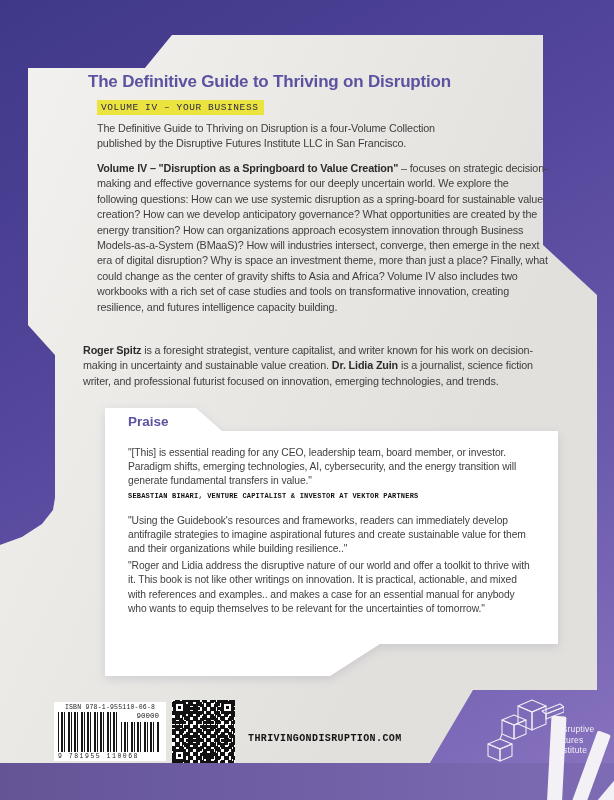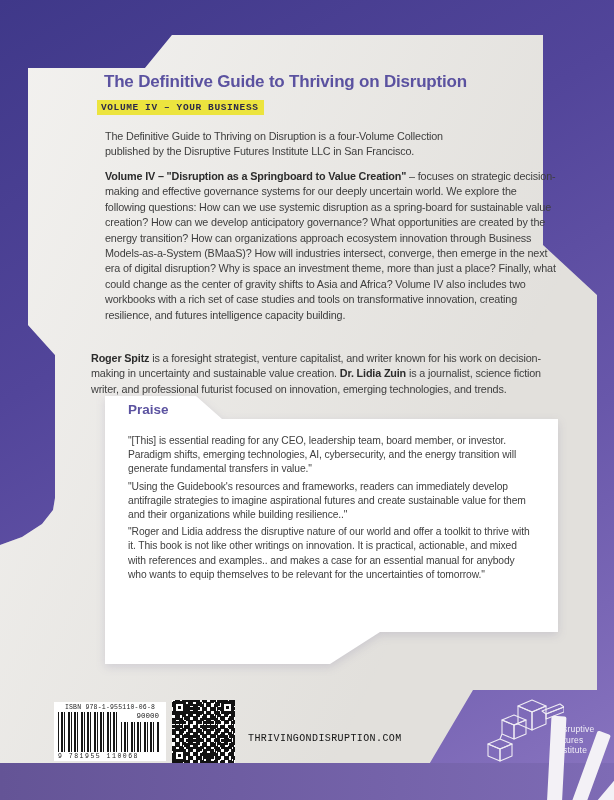--- a/index.html
+++ b/index.html
@@ -22,40 +22,40 @@
       408px 800px,0px 800px,
       0px 545px,22px 537px,42px 524px,53px 510px,55px 498px,
       55px 355px,28px 325px
     );
   }
   .bottom-band{
     position:absolute;left:0;top:763px;width:614px;height:37px;
     background:linear-gradient(90deg,#645496,#7e6bb5);
   }
   .title{
-    position:absolute;left:104px;top:72px;width:460px;margin:0;
+    position:absolute;left:88px;top:72px;width:460px;margin:0;
     font-size:17px;font-weight:bold;color:#5b52a0;letter-spacing:-0.2px;
   }
   .volume-badge{
     position:absolute;left:97px;top:100px;
     background:#ece43e;color:#2d2a4a;
     font-family:"Liberation Mono","DejaVu Sans Mono",monospace;
-    font-size:9.5px;font-weight:bold;letter-spacing:0.6px;
+    font-size:9.5px;font-weight:normal;letter-spacing:0.6px;
     padding:2px 5px 2px 4px;
   }
   .body-text{
-    position:absolute;margin:8px;color:#3e3e3e;
+    position:absolute;margin:0;color:#3e3e3e;
     font-size:10.8px;line-height:15.4px;letter-spacing:-0.15px;
   }
   .intro{left:97px;top:121px;width:452px;white-space:pre-line;}
   .description{left:97px;top:161px;width:452px;}
   .authors{left:83px;top:343px;width:452px;}
   .bold{font-weight:bold;color:#2c2c2c;}
   
-  .praise-wrap{position:absolute;left:105px;top:396px;filter:drop-shadow(0 3px 5px rgba(60,50,110,.14));}
+  .praise-wrap{position:absolute;left:105px;top:408px;filter:drop-shadow(0 3px 5px rgba(60,50,110,.14));}
   .praise-box{
     position:relative;width:453px;height:270px;background:#ffffff;
     clip-path:polygon(0 0,91px 0,117px 23px,453px 23px,453px 236px,275px 236px,225px 268px,0 268px);
     box-sizing:border-box;padding:38px 24px 0 23px;
   }
   .praise-heading{
     position:absolute;left:23px;top:6px;margin:0;
     font-size:13.5px;font-weight:bold;color:#5b52a0;
   }
   .quote{
@@ -101,21 +101,21 @@
       repeating-conic-gradient(#121212 0% 25%, transparent 0% 50%) 0px 0px/7px 7px,
       repeating-conic-gradient(#121212 0% 25%, transparent 0% 50%) 3px 2px/9px 9px,
       #fff;
   }
   .finder{position:absolute;width:13px;height:13px;border:3px solid #121212;background:#fff;box-sizing:border-box;}
   .finder::after{content:"";position:absolute;left:2px;top:2px;width:3px;height:3px;background:#121212;}
   .finder.tl{left:1px;top:1px;} .finder.tr{right:1px;top:1px;} .finder.bl{left:1px;bottom:1px;}
   .website{
     position:absolute;left:248px;top:733px;
     font-family:"Liberation Mono","DejaVu Sans Mono",monospace;
-    font-size:10px;font-weight:normal;color:#141414;letter-spacing:0.4px;
+    font-size:10px;font-weight:bold;color:#141414;letter-spacing:0.4px;
   }
   
   .dfi-logo{position:absolute;left:480px;top:698px;width:134px;height:102px;}
   .logo-text{
     position:absolute;left:76px;top:26px;margin:0;
     color:#f2eff7;font-size:8.5px;line-height:10.5px;white-space:pre-line;letter-spacing:0.2px;
   }
   .domino{position:absolute;background:#f3f1f6;border-radius:2px;transform-origin:50% 100%;}
   .d1{left:547px;top:716px;width:15px;height:86px;transform:rotate(3deg);}
   .d2{left:570px;top:728px;width:14px;height:80px;transform:rotate(20deg);}
@@ -138,20 +138,21 @@
 
   <p class="body-text description"><span class="bold">Volume IV – "Disruption as a Springboard to Value Creation"</span><span> – focuses on strategic decision-making and effective governance systems for our deeply uncertain world. We explore the following questions: How can we use systemic disruption as a spring-board for sustainable value creation? How can we develop anticipatory governance? What opportunities are created by the energy transition? How can organizations approach ecosystem innovation through Business Models-as-a-System (BMaaS)? How will industries intersect, converge, then emerge in the next era of digital disruption? Why is space an investment theme, more than just a place? Finally, what could change as the center of gravity shifts to Asia and Africa? Volume IV also includes two workbooks with a rich set of case studies and tools on transformative innovation, creating resilience, and futures intelligence capacity building.</span></p>
 
   <p class="body-text authors"><span class="bold">Roger Spitz</span><span> is a foresight strategist, venture capitalist, and writer known for his work on decision-making in uncertainty and sustainable value creation. </span><span class="bold">Dr. Lidia Zuin</span><span> is a journalist, science fiction writer, and professional futurist focused on innovation, emerging technologies, and trends.</span></p>
 
   <div class="praise-wrap">
     <div class="praise-box">
       <h2 class="praise-heading">Praise</h2>
 
       <p class="quote">"[This] is essential reading for any CEO, leadership team, board member, or investor. Paradigm shifts, emerging technologies, AI, cybersecurity, and the energy transition will generate fundamental transfers in value."</p>
+      <div class="attribution">SEBASTIAN BIHARI, VENTURE CAPITALIST &amp; INVESTOR AT VEKTOR PARTNERS</div>
 
       <p class="quote">"Using the Guidebook's resources and frameworks, readers can immediately develop antifragile strategies to imagine aspirational futures and create sustainable value for them and their organizations while building resilience.."</p>
 
       <p class="quote">"Roger and Lidia address the disruptive nature of our world and offer a toolkit to thrive with it. This book is not like other writings on innovation. It is practical, actionable, and mixed with references and examples.. and makes a case for an essential manual for anybody who wants to equip themselves to be relevant for the uncertainties of tomorrow."</p>
     </div>
   </div>
 
   <div class="barcode-box">
     <div class="isbn-top">ISBN 978-1-955110-06-8</div>
     <div class="bars-row">

